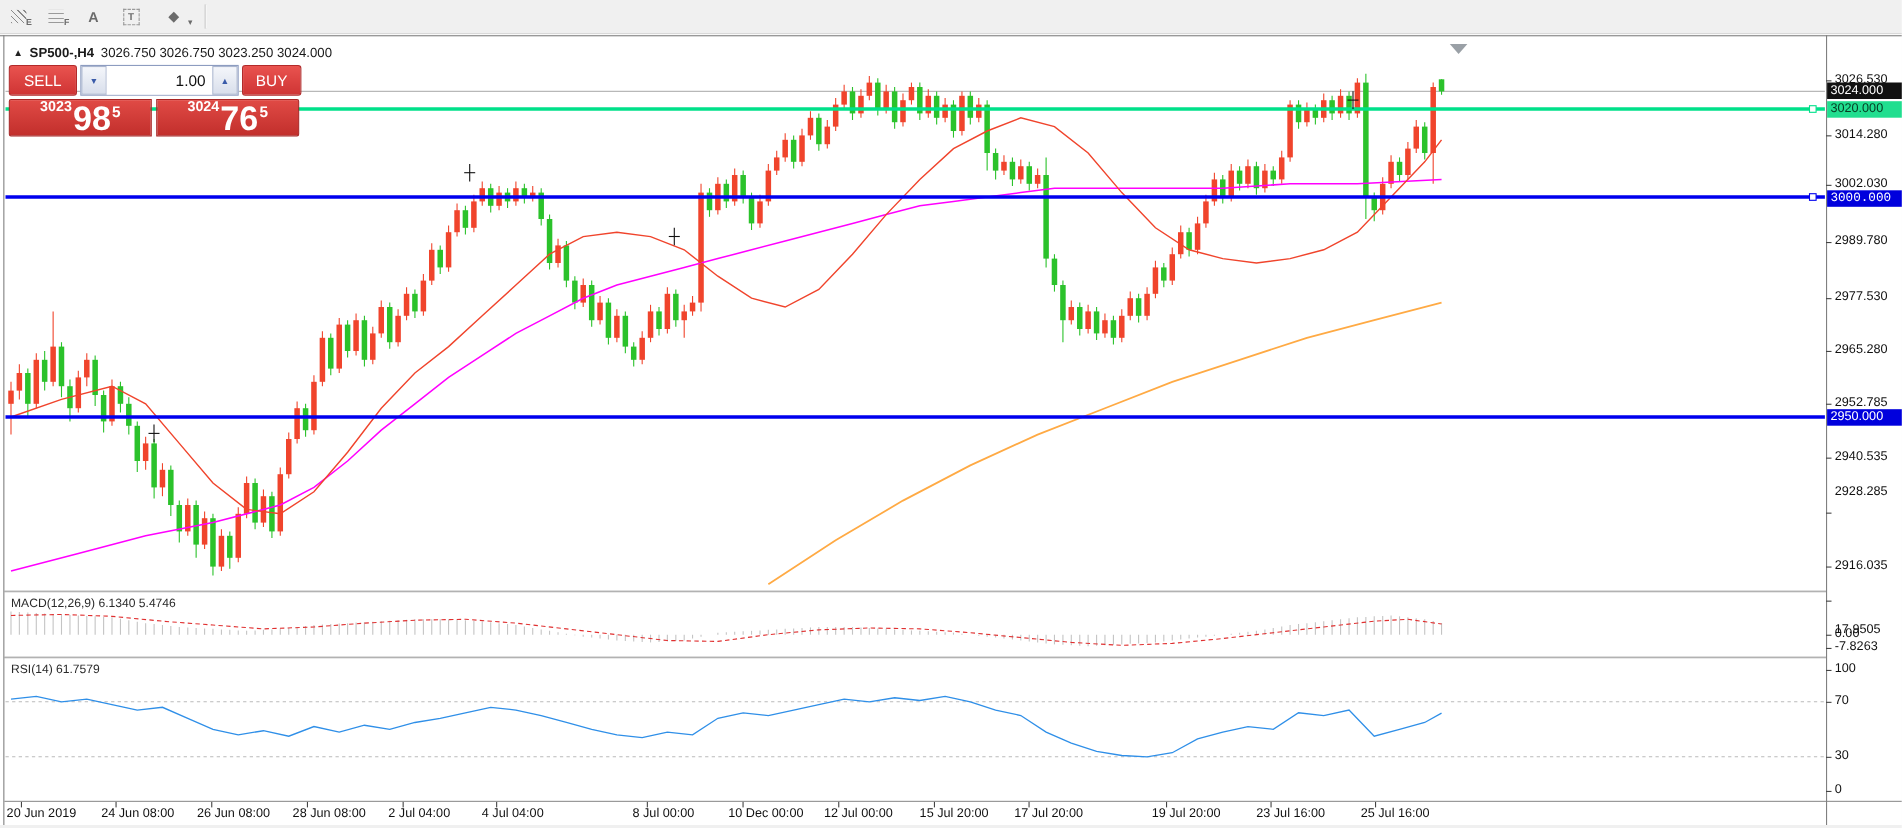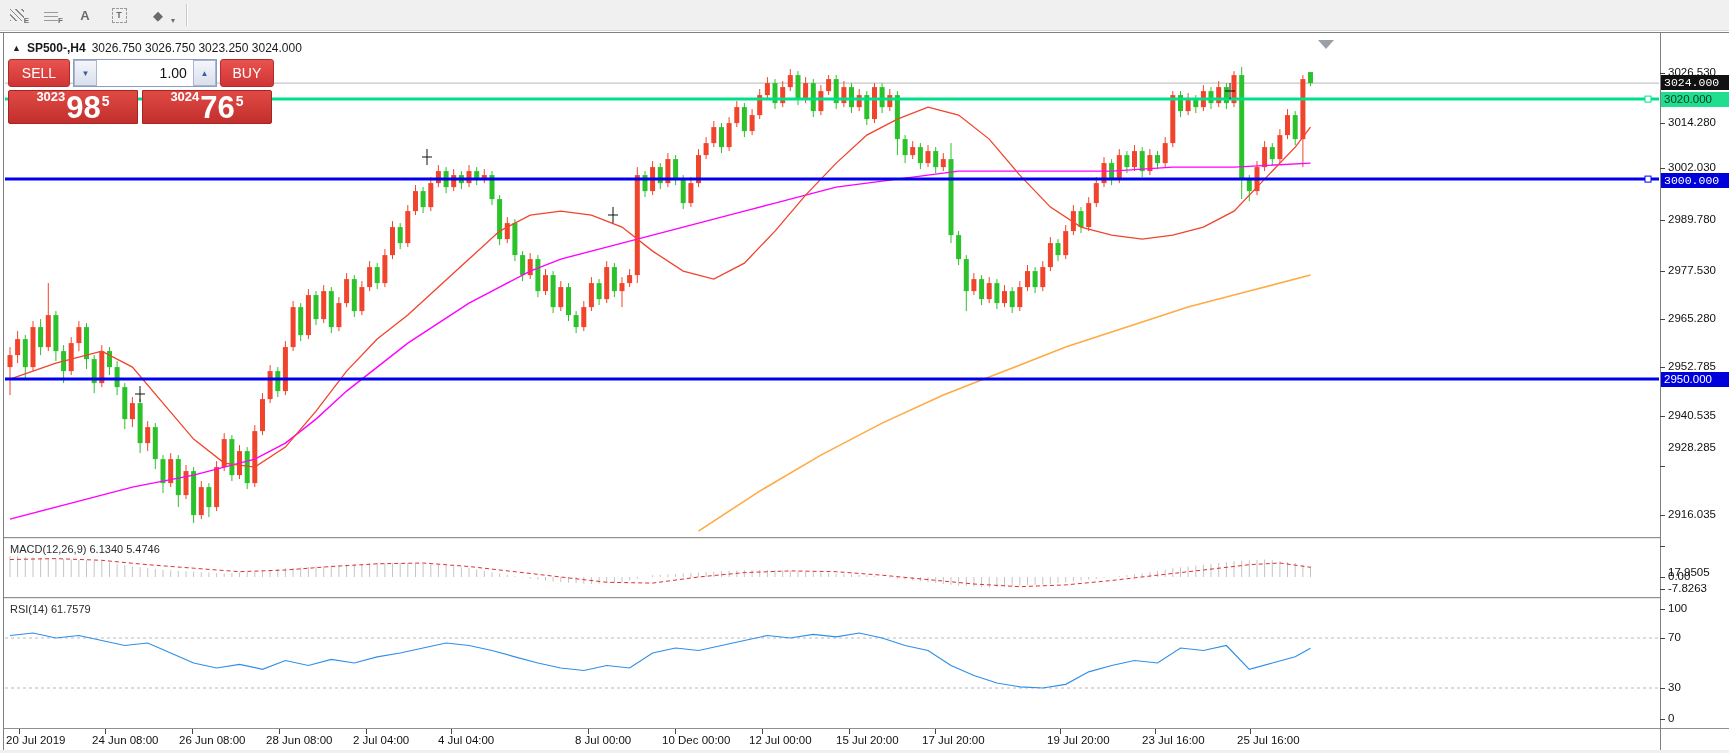--- a/index.html
+++ b/index.html
@@ -683,39 +683,39 @@
     <div class="ylab" style="top: 312px;">2965.280</div>
     <div class="ytick" style="top: 319px;"></div>
     <div class="ylab" style="top: 360px;">2952.785</div>
     <div class="ytick" style="top: 367px;"></div>
     <div class="ylab" style="top: 409px;">2940.535</div>
     <div class="ytick" style="top: 416px;"></div>
     <div class="ylab" style="top: 441px;">2928.285</div>
     <div class="ytick" style="top: 466px;"></div>
     <div class="ylab" style="top: 508px;">2916.035</div>
     <div class="ytick" style="top: 515px;"></div>
-    <div class="badge" style="top: 75px; background: rgb(17, 17, 17); color: rgb(255, 255, 255); font-family: Liberation Mono, monospace;">3024.000</div>
+    <div class="badge" style="top: 75px; background: rgb(17, 17, 17); color: rgb(255, 255, 255);">3024.000</div>
     <div class="badge" style="top: 92px; background: rgb(33, 222, 143); color: rgb(6, 58, 34);">3020.000</div>
     <div class="badge" style="top: 173px; background: rgb(0, 0, 221); color: rgb(255, 255, 255); font-family: Liberation Mono, monospace;">3000.000</div>
     <div class="badge" style="top: 372px; background: rgb(0, 0, 221); color: rgb(255, 255, 255);">2950.000</div>
     <div class="ylab" style="top: 566px;">17.9505</div>
     <div class="ytick" style="top: 546px;"></div>
     <div class="ylab" style="top: 570px;">0.00</div>
     <div class="ytick" style="top: 577px;"></div>
     <div class="ylab" style="top: 582px;">-7.8263</div>
     <div class="ytick" style="top: 589px;"></div>
     <div class="ylab" style="top: 602px;">100</div>
     <div class="ytick" style="top: 609px;"></div>
     <div class="ylab" style="top: 631px;">70</div>
     <div class="ytick" style="top: 638px;"></div>
     <div class="ylab" style="top: 681px;">30</div>
     <div class="ytick" style="top: 688px;"></div>
     <div class="ylab" style="top: 712px;">0</div>
     <div class="ytick" style="top: 719px;"></div>
-    <div class="tlab" style="left: 6px;">20 Jul 2019</div>
+    <div class="tlab" style="left: 6px;">20 Jun 2019</div>
     <div class="ttick" style="left: 19px;"></div>
     <div class="tlab" style="left: 92px;">24 Jun 08:00</div>
     <div class="ttick" style="left: 105px;"></div>
     <div class="tlab" style="left: 179px;">26 Jun 08:00</div>
     <div class="ttick" style="left: 192px;"></div>
     <div class="tlab" style="left: 266px;">28 Jun 08:00</div>
     <div class="ttick" style="left: 279px;"></div>
     <div class="tlab" style="left: 353px;">2 Jul 04:00</div>
     <div class="ttick" style="left: 366px;"></div>
     <div class="tlab" style="left: 438px;">4 Jul 04:00</div>

